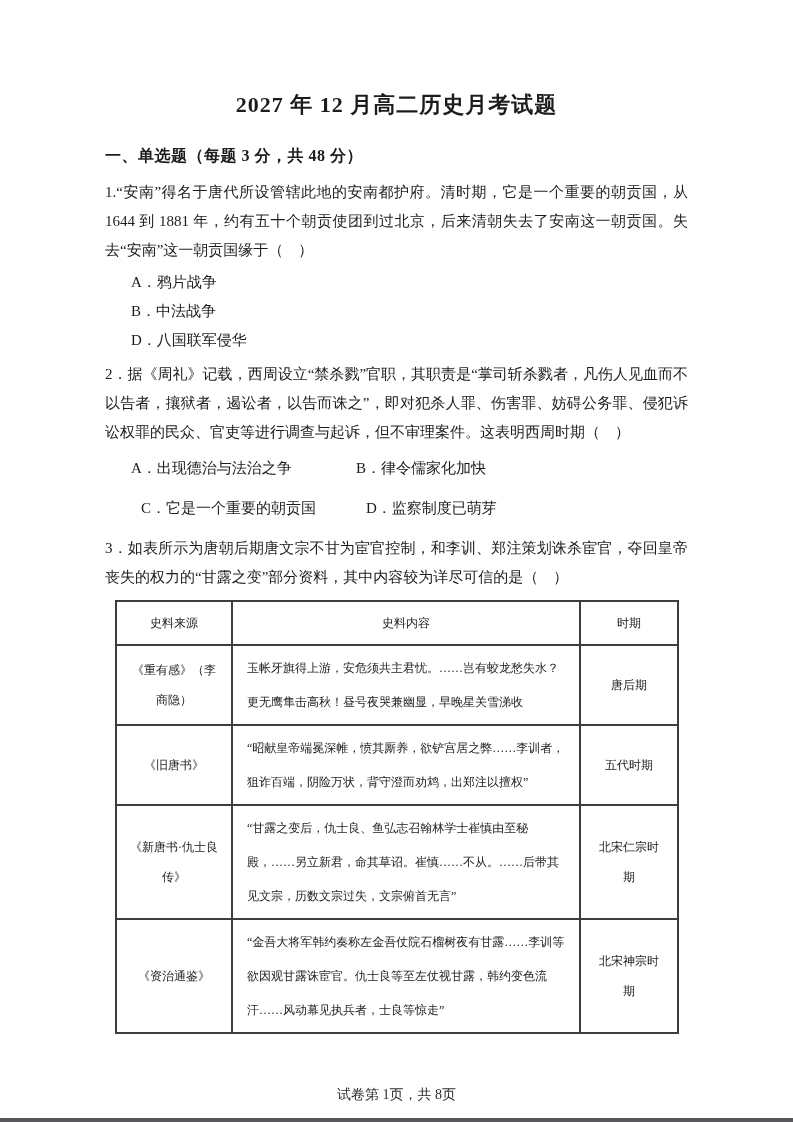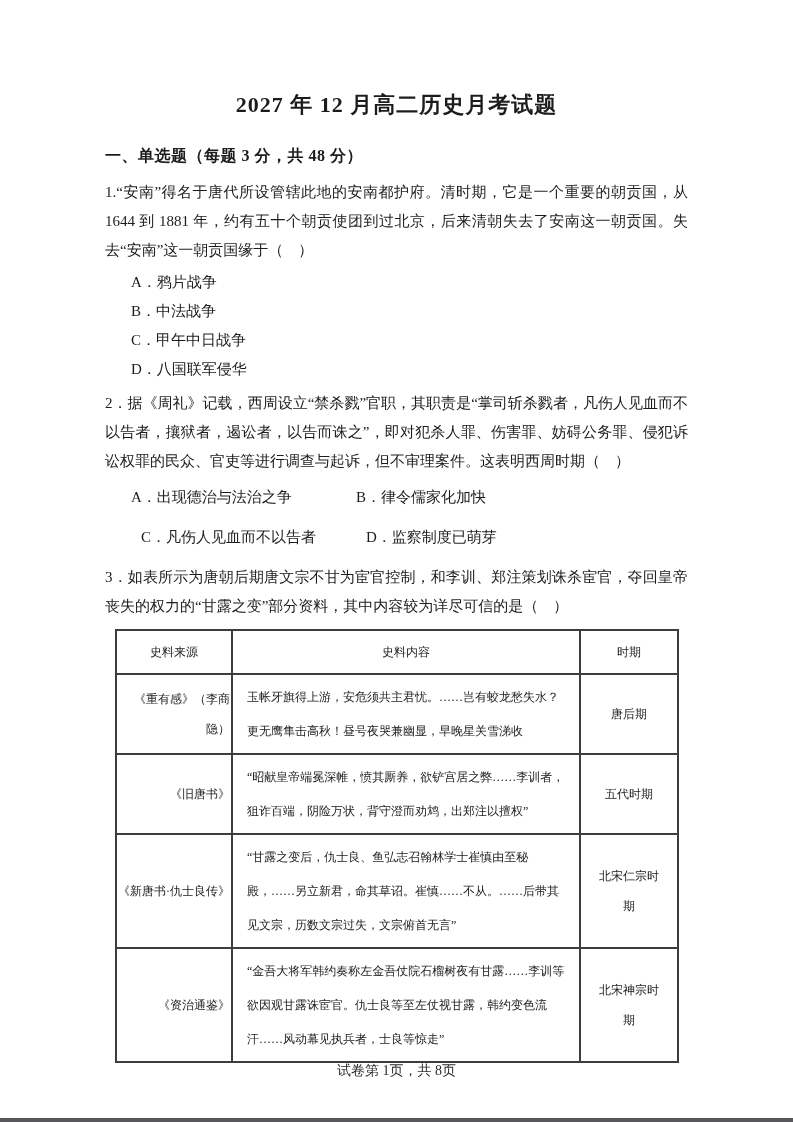--- a/index.html
+++ b/index.html
@@ -41,62 +41,61 @@
   .exam-table {
     border-collapse: collapse; table-layout: fixed;
     width: 562px; margin: 8px 0 10px 10px;
     font-size: 12px;
   }
   .exam-table th, .exam-table td { border: 2px solid #3d3d3d; }
   .exam-table th {
     font-weight: normal; height: 40px; text-align: center;
   }
   .exam-table td.source {
-    text-align: right; line-height: 30px; padding: 6px 1px; margin-top: 20px;
+    text-align: center; line-height: 30px; padding: 6px 12px; margin-top: 20px;
   }
   .exam-table td.content {
     text-align: left; line-height: 34px; padding: 5px 14px;
   }
   .exam-table td.period {
     text-align: center; line-height: 30px; padding: 6px 16px;
   }
   .footer {
-    position: absolute; left: 0; bottom: 42px; width: 100%;
+    position: absolute; left: 0; bottom: 18px; width: 100%;
     text-align: center; font-size: 14px; color: #2a2a2a;
   }
   .bottom-bar {
     position: absolute; left: 0; bottom: 0; width: 100%; height: 4px;
     background: #58585a;
   }
 </style>
 </head>
 <body>
 
 <div class="content">
 
   <div class="title">2027 年 12 月高二历史月考试题</div>
 
   <div class="section-heading">一、单选题（每题 3 分，共 48 分）</div>
 
   <p class="stem">1.“安南”得名于唐代所设管辖此地的安南都护府。清时期，它是一个重要的朝贡国，从 1644 到 1881 年，约有五十个朝贡使团到过北京，后来清朝失去了安南这一朝贡国。失去“安南”这一朝贡国缘于（　）</p>
   <div class="options-line">
     <span class="o1">A．鸦片战争</span>
     <span class="o2">B．中法战争</span>
-    <span class="o3">C．甲午中日战争</span>
     <span class="o4">D．八国联军侵华</span>
   </div>
 
   <p class="stem">2．据《周礼》记载，西周设立“禁杀戮”官职，其职责是“掌司斩杀戮者，凡伤人见血而不以告者，攘狱者，遏讼者，以告而诛之”，即对犯杀人罪、伤害罪、妨碍公务罪、侵犯诉讼权罪的民众、官吏等进行调查与起诉，但不审理案件。这表明西周时期（　）</p>
   <div class="options-grid">
     <div class="opt-row">
       <span class="left-opt">A．出现德治与法治之争</span>
       <span>B．律令儒家化加快</span>
     </div>
     <div class="opt-row indent2">
-      <span class="left-opt">C．凡伤人见血而不以告者</span>
+      <span class="left-opt">C．它是一个重要的朝贡国</span>
       <span>D．监察制度已萌芽</span>
     </div>
   </div>
 
   <p class="stem">3．如表所示为唐朝后期唐文宗不甘为宦官控制，和李训、郑注策划诛杀宦官，夺回皇帝丧失的权力的“甘露之变”部分资料，其中内容较为详尽可信的是（　）</p>
 
   <table class="exam-table">
     <colgroup>
       <col style="width:116px">
         <col style="width:348px">

